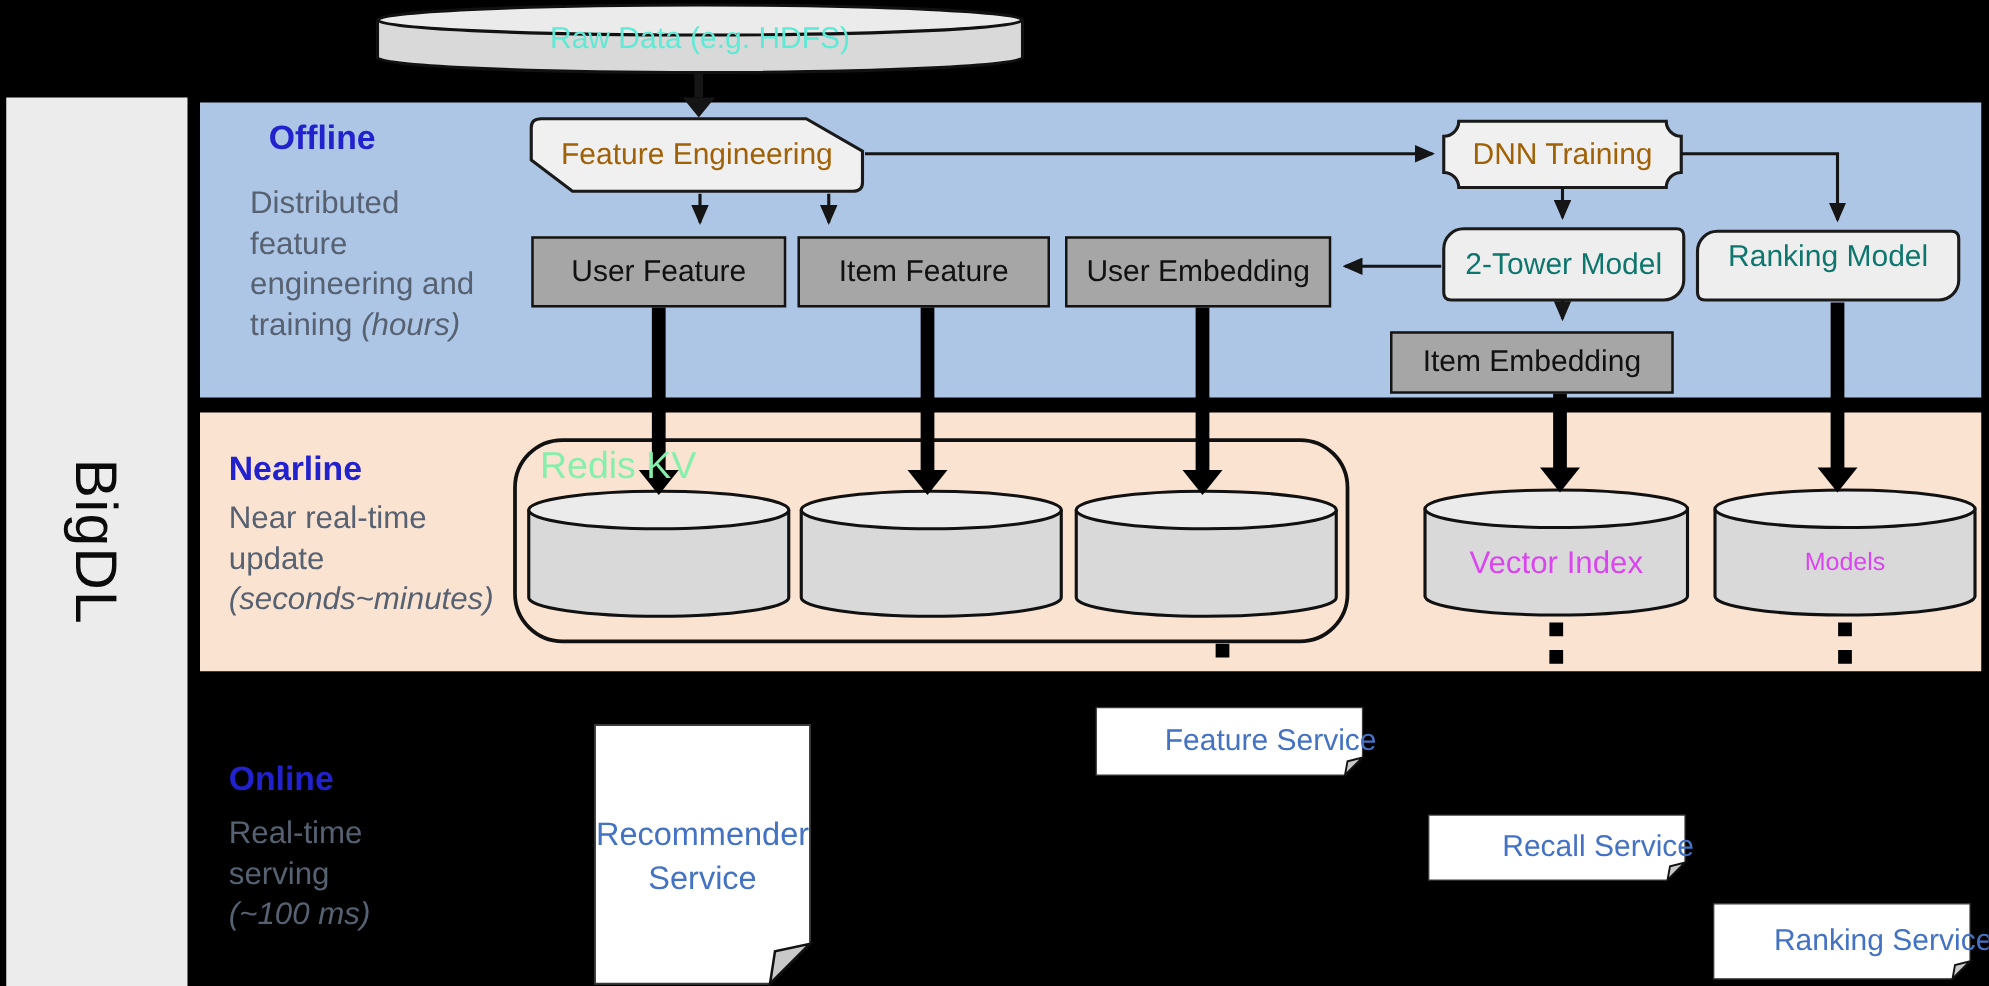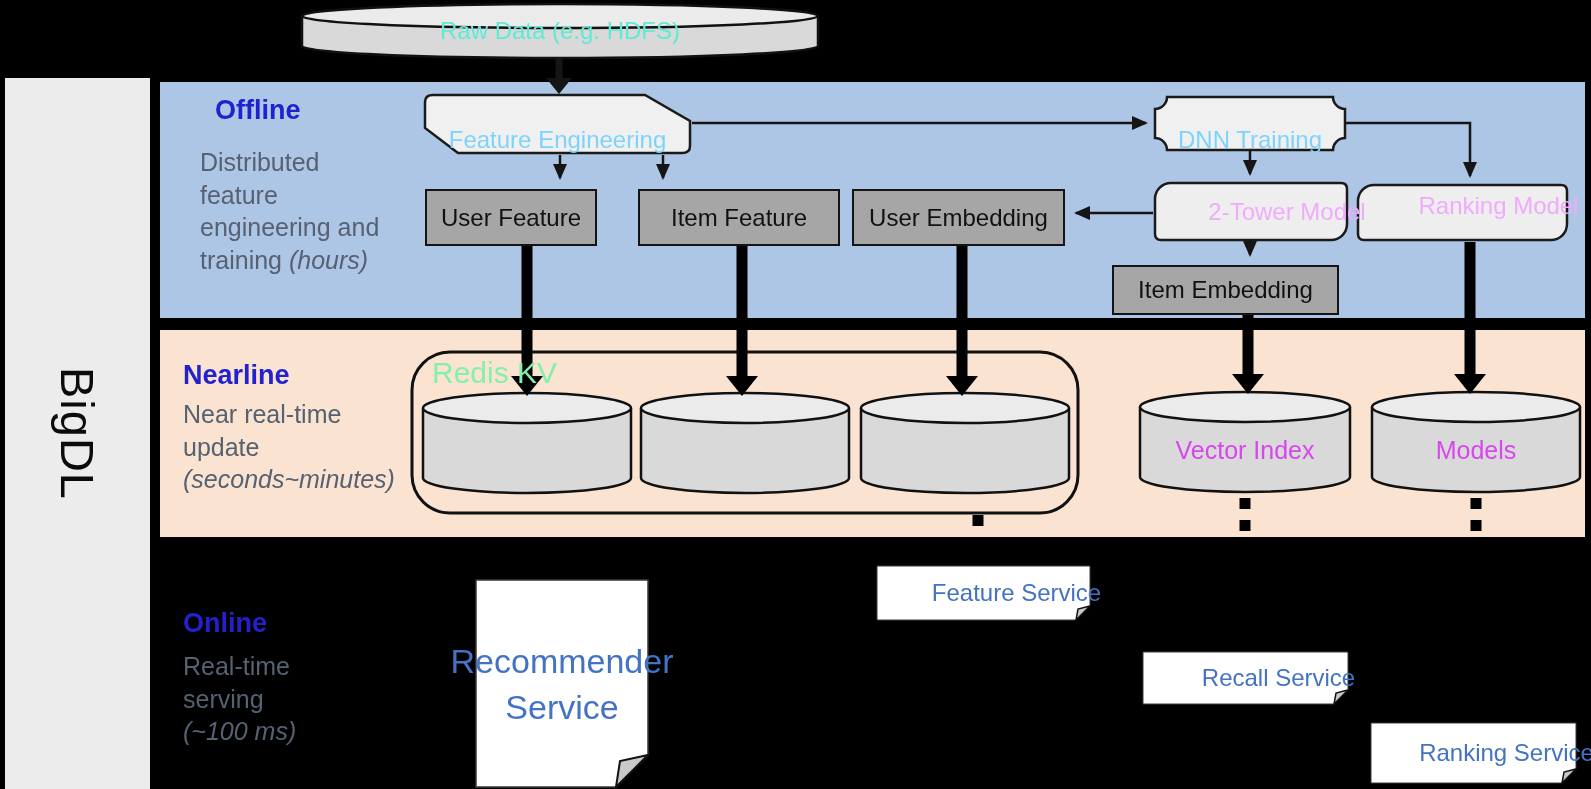--- a/index.html
+++ b/index.html
@@ -18,31 +18,31 @@
   .lane-title-online{font-weight:700;}
   .lane-desc{position:absolute;font-size:25px;line-height:1.3;color:#566171;font-weight:500;white-space:pre-line;}
   .lane-desc em{font-style:italic;}
 
   .gray-box{position:absolute;background:#a6a6a6;border:2.5px solid #141414;box-sizing:border-box;
             display:flex;align-items:center;justify-content:center;text-align:center;
             font-size:24px;color:#111;}
 
   .shape-label{position:absolute;display:flex;align-items:center;justify-content:center;
                text-align:center;font-size:24px;}
-  .blue-t{color:#7dd3fc;margin-top:16px;}
-  .green-t{color:#f0abfc;margin-left:36px;}
+  .blue-t{color:#a16207;}
+  .green-t{color:#0f766e;}
   .brown-t{color:#d946ef;}
   .black-t{color:#5eead4;}
 
   .svg-layer{position:absolute;left:0;top:0;}
 
   .svc-label{position:absolute;display:flex;align-items:center;justify-content:center;
              text-align:center;font-size:24px;color:#4472c4;margin-left:33px;}
   .recommender-label{position:absolute;display:flex;flex-direction:column;align-items:center;
-             justify-content:center;text-align:center;font-size:34px;line-height:1.35;color:#4472c4;}
+             justify-content:center;text-align:center;font-size:26px;line-height:1.35;color:#4472c4;}
   .redis-label{position:absolute;font-size:30px;color:#86efac;}
 </style>
 </head>
 <body>
 
 <div class="canvas">
 
   <div class="band band-offline"></div>
   <div class="band band-nearline"></div>
 
@@ -59,21 +59,21 @@
   <div class="lane-title" style="left:183px;top:360px;">Nearline</div>
   <div class="lane-desc" style="left:183px;top:398px;width:250px;"><span>Near real-time
 update
 </span><em>(seconds~minutes)</em></div>
 
   <div class="lane-title lane-title-online" style="left:183px;top:608px;">Online</div>
   <div class="lane-desc" style="left:183px;top:650px;width:240px;"><span>Real-time
 serving
 </span><em>(~100 ms)</em></div>
 
-  <div class="gray-box" style="left:425px;top:189px;width:172px;height:57px;">User Feature</div>
+  <div class="gray-box" style="left:425px;top:189px;width:204px;height:57px;">User Feature</div>
   <div class="gray-box" style="left:638px;top:189px;width:202px;height:57px;">Item Feature</div>
   <div class="gray-box" style="left:852px;top:189px;width:213px;height:57px;">User Embedding</div>
   <div class="gray-box" style="left:1112px;top:265px;width:227px;height:50px;">Item Embedding</div>
 
   <svg class="svg-layer" width="1591" height="789" viewBox="0 0 1591 789">
     <defs>
       <marker id="ah" markerUnits="userSpaceOnUse" markerWidth="16" markerHeight="14" refX="14" refY="7" orient="auto">
         <path d="M0,0 L16,7 L0,14 Z" fill="#151515"></path>
       </marker>
     </defs>
@@ -167,21 +167,21 @@
   </svg>
 
   <div class="shape-label black-t" style="left:302px;top:10px;width:516px;height:42px;">Raw Data (e.g. HDFS)</div>
   <div class="shape-label blue-t" style="left:425px;top:95px;width:265px;height:58px;">Feature Engineering</div>
   <div class="shape-label blue-t" style="left:1155px;top:97px;width:190px;height:53px;">DNN Training</div>
   <div class="shape-label green-t" style="left:1155px;top:183px;width:192px;height:57px;">2-Tower Model</div>
   <div class="shape-label green-t" style="left:1358px;top:185px;width:209px;height:42px;">Ranking Model</div>
 
   <div class="redis-label" style="left:432px;top:356px;">Redis KV</div>
   <div class="shape-label brown-t" style="left:1140px;top:426px;width:210px;height:48px;font-size:25px;">Vector Index</div>
-  <div class="shape-label brown-t" style="left:1372px;top:426px;width:208px;height:48px;font-size:25px;">Models</div>
+  <div class="shape-label brown-t" style="left:1372px;top:426px;width:208px;height:48px;font-size:20px;">Models</div>
 
   <div class="recommender-label" style="left:476px;top:630px;width:172px;height:110px;">
     <span>Recommender</span>
     <span>Service</span>
   </div>
   <div class="svc-label" style="left:877px;top:566px;width:213px;height:54px;">Feature Service</div>
   <div class="svc-label" style="left:1143px;top:652px;width:205px;height:52px;">Recall Service</div>
   <div class="svc-label" style="left:1371px;top:723px;width:205px;height:60px;">Ranking Service</div>
 
 </div>

